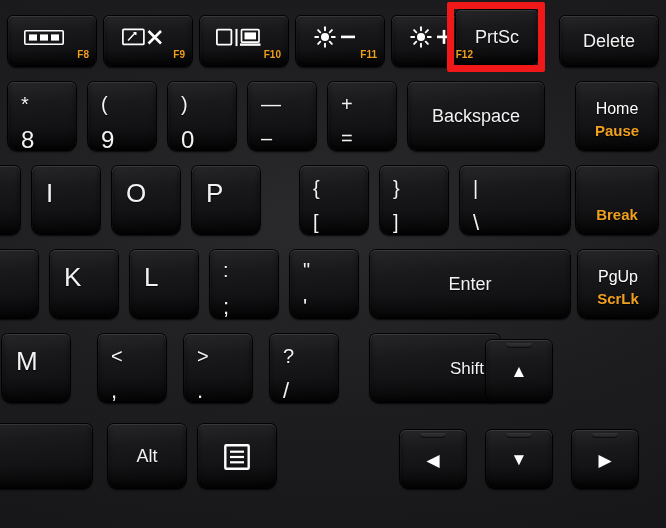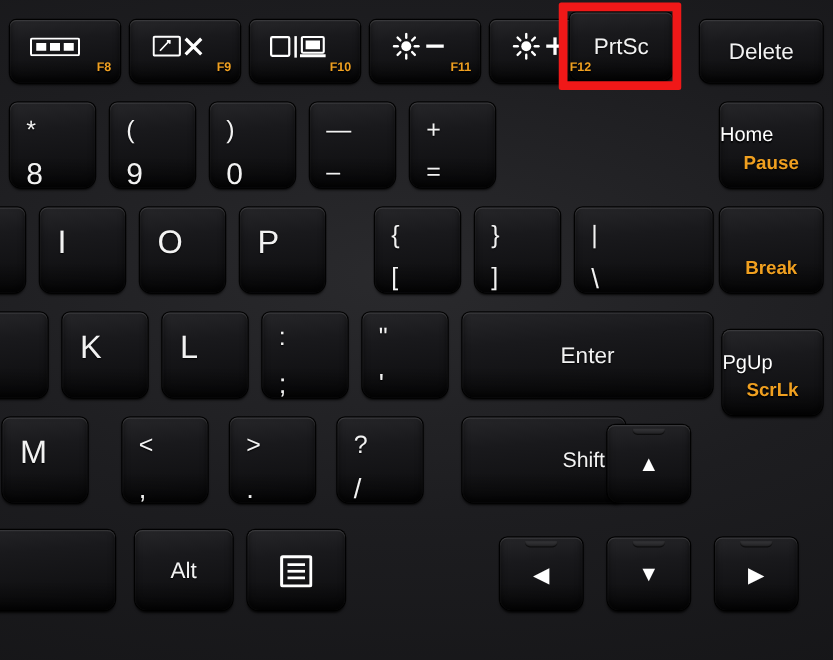--- a/index.html
+++ b/index.html
@@ -57,21 +57,21 @@
     position: absolute; right: 7px; bottom: 6px;
     font-size: 10px; font-weight: bold; color: #f0a020;
     text-shadow: 0 1px 1px rgba(0,0,0,0.9); z-index: 3;
   }
   .alt-orange {
     position: absolute; left: 0; right: 0; text-align: center;
     font-size: 15px; font-weight: bold; color: #f0a020;
     text-shadow: 0 1px 1px rgba(0,0,0,0.9); z-index: 3;
   }
   .nav-white {
-    position: absolute; left: 0; right: 0; text-align: left;
+    position: absolute; left: 0; right: 0; text-align: center;
     font-size: 16px; color: #fff; z-index: 3;
     text-shadow: 0 1px 1px rgba(0,0,0,0.9);
   }
 
   .icon { position: absolute; z-index: 3; }
 
   
   .notch {
     position: absolute; top: 3px; left: 50%; transform: translateX(-50%);
     width: 26px; height: 5px;
@@ -197,20 +197,23 @@
     <span class="lbl bottom">0</span>
   </div>
   <div class="key" style="left:248px; top:82px; width:68px; height:68px;">
     <span class="lbl top">—</span>
     <span class="lbl bottom" style="font-size:20px;">–</span>
   </div>
   <div class="key" style="left:328px; top:82px; width:68px; height:68px;">
     <span class="lbl top">+</span>
     <span class="lbl bottom" style="font-size:20px;">=</span>
   </div>
+  <div class="key" style="left:408px; top:82px; width:136px; height:68px;">
+    <span class="lbl center">Backspace</span>
+  </div>
   <div class="key" style="left:576px; top:82px; width:82px; height:68px;">
     <span class="nav-white" style="top:18px;">Home</span>
     <span class="alt-orange" style="top:40px;">Pause</span>
   </div>
 
   <div class="key" style="left:-48px; top:166px; width:68px; height:68px;"></div>
   <div class="key" style="left:32px; top:166px; width:68px; height:68px;">
     <span class="lbl letter">I</span>
   </div>
   <div class="key" style="left:112px; top:166px; width:68px; height:68px;">
@@ -246,21 +249,21 @@
     <span class="lbl top" style="top:10px;">:</span>
     <span class="lbl bottom" style="font-size:22px;">;</span>
   </div>
   <div class="key" style="left:290px; top:250px; width:68px; height:68px;">
     <span class="lbl top" style="top:10px;">"</span>
     <span class="lbl bottom" style="font-size:22px;">'</span>
   </div>
   <div class="key" style="left:370px; top:250px; width:200px; height:68px;">
     <span class="lbl center">Enter</span>
   </div>
-  <div class="key" style="left:578px; top:264px; width:80px; height:68px;">
+  <div class="key" style="left:578px; top:250px; width:80px; height:68px;">
     <span class="nav-white" style="top:18px;">PgUp</span>
     <span class="alt-orange" style="top:40px;">ScrLk</span>
   </div>
 
   <div class="key" style="left:2px; top:334px; width:68px; height:68px;">
     <span class="lbl letter">M</span>
   </div>
   <div class="key" style="left:98px; top:334px; width:68px; height:68px;">
     <span class="lbl top">&lt;</span>
     <span class="lbl bottom" style="font-size:22px;">,</span>

